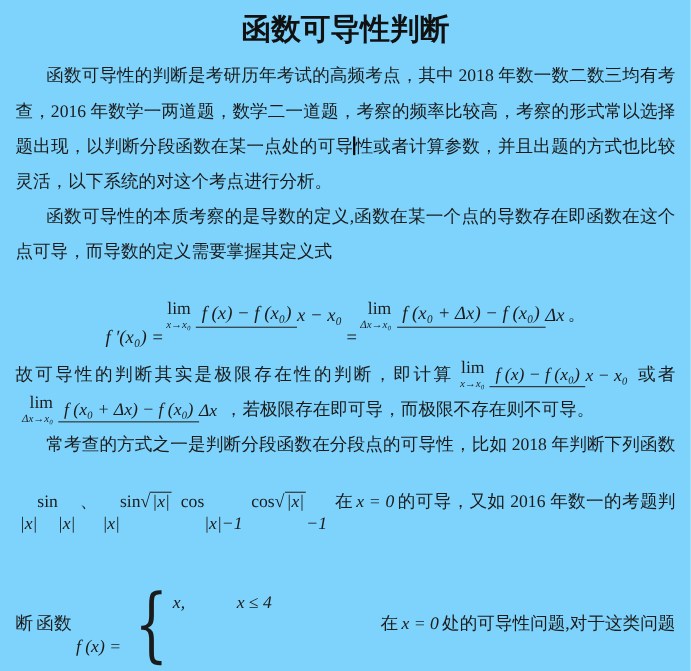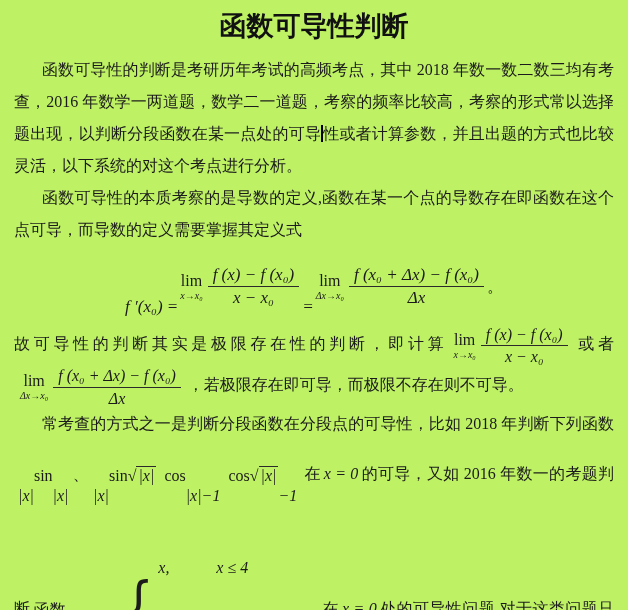--- a/index.html
+++ b/index.html
@@ -13,21 +13,21 @@
     overflow: hidden;
     color: #1b1b1b;
     font-family: "Liberation Serif", "DejaVu Serif", serif;
     font-size: 16px;
   }
   .page {
     box-sizing: border-box;
     width: 628px;
     height: 610px;
     padding: 6px 14px 0 14px;
-    background: #bef264;
+    background: #7dd3fc;
   }
   .title {
     margin: 2px 0 10px 0;
     text-align: center;
     font-family: "Liberation Sans", "DejaVu Sans", sans-serif;
     font-weight: bold;
     font-size: 27px;
     color: #111;
   }
   p.para {
@@ -44,30 +44,30 @@
     display: inline-flex;
     align-items: center;
     vertical-align: middle;
     white-space: nowrap;
     margin: 0 4px;
     text-indent: 0;
   }
   .lim {
     display: inline-flex;
     flex-direction: column;
-    align-items: center;
+    align-items: flex-end;
     vertical-align: middle;
     line-height: 1;
     margin: 0 2px;
   }
   .lim .w { font-style: normal; font-size: 16px; line-height: 1; }
   .lim .s { font-size: 10px; line-height: 1; margin-top: 2px; }
   .frac {
     display: inline-flex;
-    flex-direction: column;
+    flex-direction: row;
     align-items: center;
     vertical-align: middle;
     line-height: 1.2;
     margin: 0 3px;
     text-align: center;
   }
   .frac .num { border-bottom: 1px solid #2a2a2a; padding: 0 5px 1px 5px; }
   .frac .den { padding-top: 1px; }
   .frac.small { font-size: 15px; }
   .sqrt { white-space: nowrap; }

